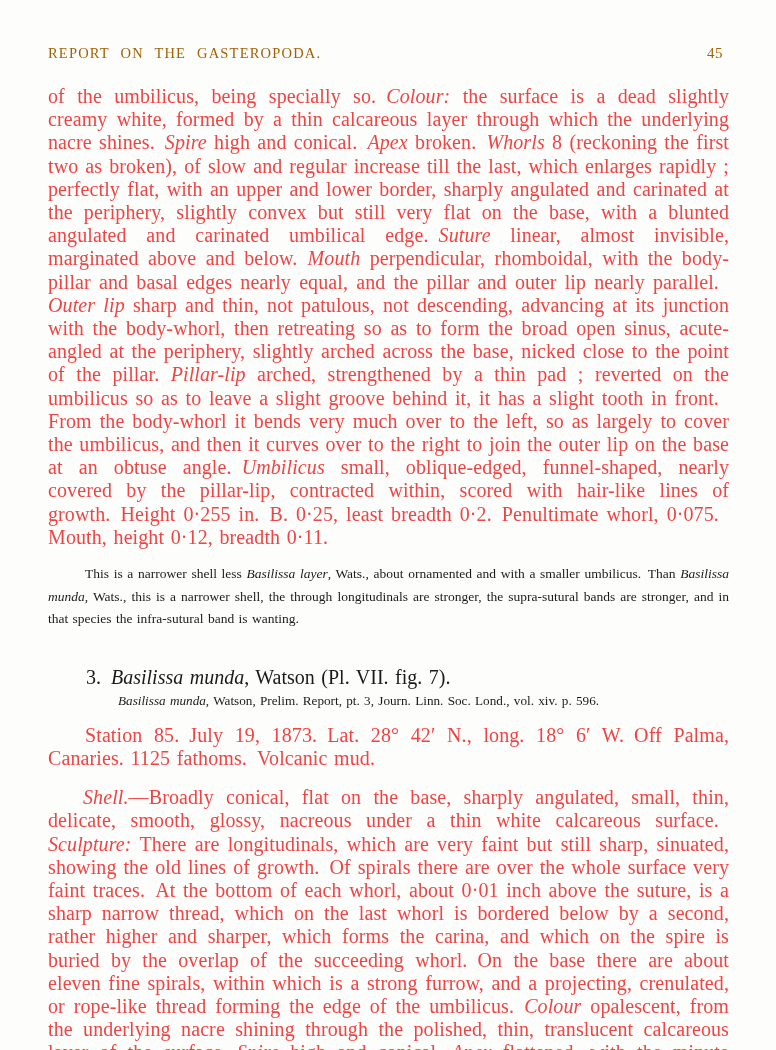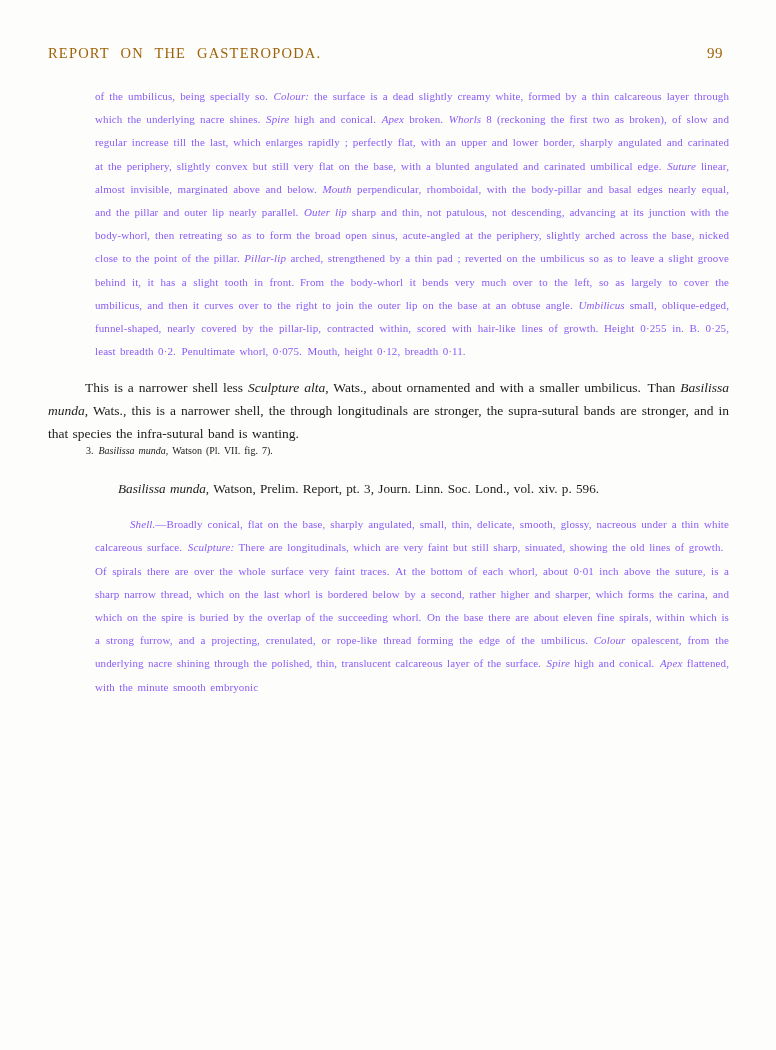--- a/index.html
+++ b/index.html
@@ -30,75 +30,76 @@
     letter-spacing: 0.5px;
     word-spacing: 0;
     font-size: 15px;
   }
   .text-block {
     position: absolute;
     top: 85px; left: 48px; width: 681px;
   }
   p { margin: 0; }
   .para-main {
-    font-size: 11px;
+    font-size: 20px;
     line-height: 23.2px;
     text-align: justify;
     word-spacing: 1.5px;
     letter-spacing: 0.1px;
-    color: #8b5cf6;
-    margin-left: 47px;
+    color: #ef4444;
   }
   .para-note {
     font-size: 13.5px;
     line-height: 22.6px;
     text-align: justify;
     text-indent: 37px;
     word-spacing: 1px;
     margin-top: 14px;
     color: #1b1b1b;
   }
   .species-heading {
-    font-size: 10px;
+    font-size: 20px;
+    margin-top: 35px;
     margin-left: 38px;
     word-spacing: 1.5px;
   }
   .citation {
     font-size: 13.2px;
-    margin-top: 25px;
+    margin-top: 4px;
     margin-left: 70px;
     word-spacing: 1px;
   }
   .para-station {
     margin-top: 15px;
     text-indent: 37px;
   }
   .para-shell {
     margin-top: 16px;
     text-indent: 35px;
   }
   i { font-style: italic; }
 </style>
 </head>
 <body>
 
 <div class="page">
 
   <div class="running-head">
     <span>REPORT ON THE GASTEROPODA.</span>
-    <span class="page-number">99</span>
+    <span class="page-number">45</span>
   </div>
 
   <div class="text-block">
 
     <p class="para-main"><span>of the umbilicus, being specially so. </span><i>Colour:</i><span> the surface is a dead slightly creamy white, formed by a thin calcareous layer through which the underlying nacre shines. </span><i>Spire</i><span> high and conical. </span><i>Apex</i><span> broken. </span><i>Whorls</i><span> 8 (reckoning the first two as broken), of slow and regular increase till the last, which enlarges rapidly ; perfectly flat, with an upper and lower border, sharply angulated and carinated at the periphery, slightly convex but still very flat on the base, with a blunted angulated and carinated umbilical edge. </span><i>Suture</i><span> linear, almost invisible, marginated above and below. </span><i>Mouth</i><span> perpendicular, rhomboidal, with the body-pillar and basal edges nearly equal, and the pillar and outer lip nearly parallel. </span><i>Outer lip</i><span> sharp and thin, not patulous, not descending, advancing at its junction with the body-whorl, then retreating so as to form the broad open sinus, acute-angled at the periphery, slightly arched across the base, nicked close to the point of the pillar. </span><i>Pillar-lip</i><span> arched, strengthened by a thin pad ; reverted on the umbilicus so as to leave a slight groove behind it, it has a slight tooth in front. From the body-whorl it bends very much over to the left, so as largely to cover the umbilicus, and then it curves over to the right to join the outer lip on the base at an obtuse angle. </span><i>Umbilicus</i><span> small, oblique-edged, funnel-shaped, nearly covered by the pillar-lip, contracted within, scored with hair-like lines of growth. Height 0·255 in. B. 0·25, least breadth 0·2. Penultimate whorl, 0·075. Mouth, height 0·12, breadth 0·11.</span></p>
 
-    <p class="para-note"><span>This is a narrower shell less </span><i>Sculpture alta</i><span>, Wats., about ornamented and with a smaller umbilicus. Than </span><i>Basilissa munda</i><span>, Wats., this is a narrower shell, the through longitudinals are stronger, the supra-sutural bands are stronger, and in that species the infra-sutural band is wanting.</span></p>
+    <p class="para-note"><span>This is a narrower shell less </span><i>Basilissa layer</i><span>, Wats., about ornamented and with a smaller umbilicus. Than </span><i>Basilissa munda</i><span>, Wats., this is a narrower shell, the through longitudinals are stronger, the supra-sutural bands are stronger, and in that species the infra-sutural band is wanting.</span></p>
 
     <p class="species-heading"><span>3. </span><i>Basilissa munda</i><span>, Watson (Pl. VII. fig. 7).</span></p>
 
     <p class="citation"><i>Basilissa munda</i><span>, Watson, Prelim. Report, pt. 3, Journ. Linn. Soc. Lond., vol. xiv. p. 596.</span></p>
 
+    <p class="para-main para-station"><span>Station 85. July 19, 1873. Lat. 28° 42′ N., long. 18° 6′ W. Off Palma, Canaries. 1125 fathoms. Volcanic mud.</span></p>
 
     <p class="para-main para-shell"><i>Shell.</i><span>—Broadly conical, flat on the base, sharply angulated, small, thin, delicate, smooth, glossy, nacreous under a thin white calcareous surface. </span><i>Sculpture:</i><span> There are longitudinals, which are very faint but still sharp, sinuated, showing the old lines of growth. Of spirals there are over the whole surface very faint traces. At the bottom of each whorl, about 0·01 inch above the suture, is a sharp narrow thread, which on the last whorl is bordered below by a second, rather higher and sharper, which forms the carina, and which on the spire is buried by the overlap of the succeeding whorl. On the base there are about eleven fine spirals, within which is a strong furrow, and a projecting, crenulated, or rope-like thread forming the edge of the umbilicus. </span><i>Colour</i><span> opalescent, from the underlying nacre shining through the polished, thin, translucent calcareous layer of the surface. </span><i>Spire</i><span> high and conical. </span><i>Apex</i><span> flattened, with the minute smooth embryonic</span></p>
 
   </div>
 </div>
 
 </body></html>

